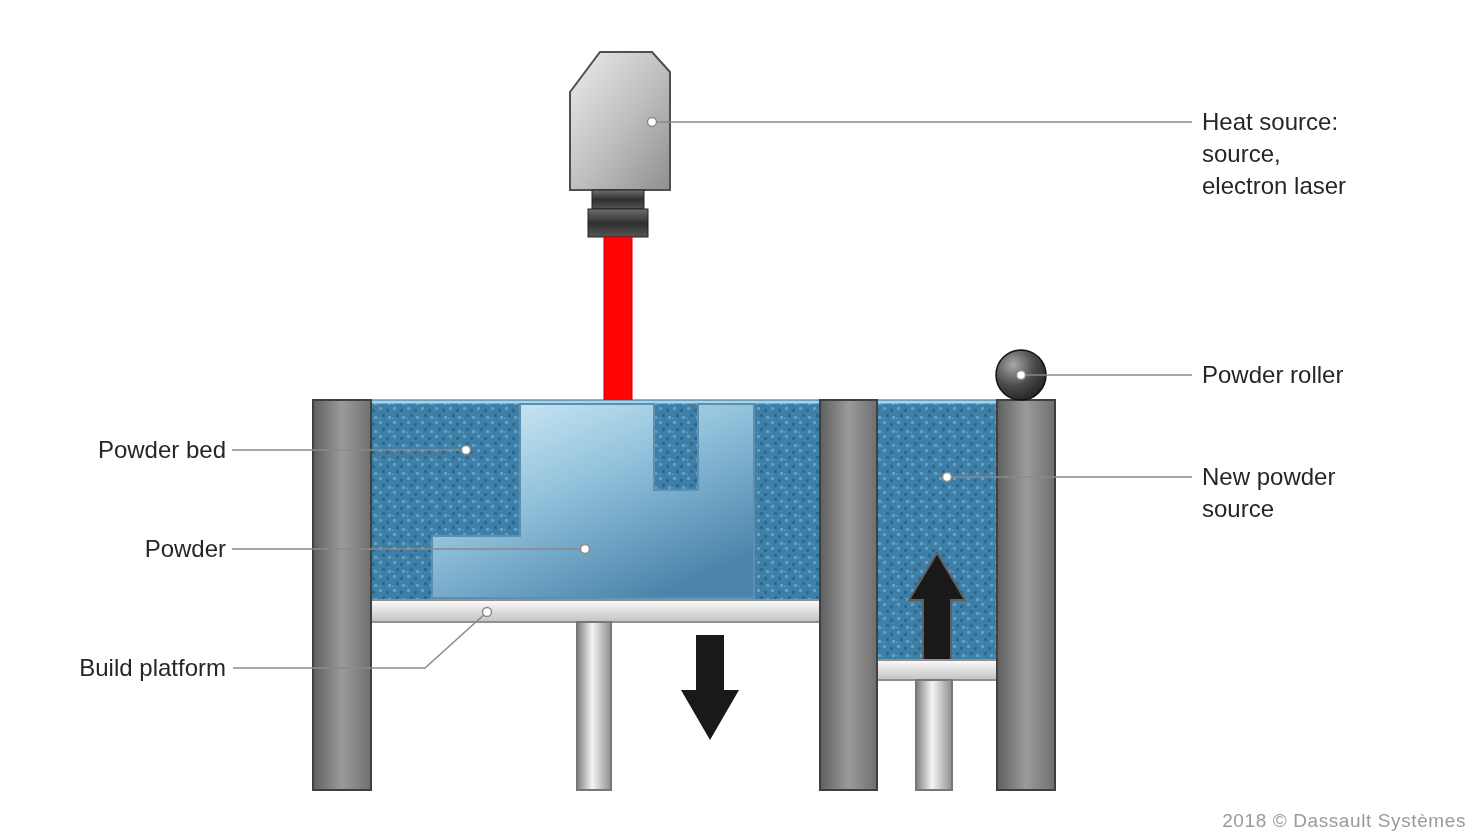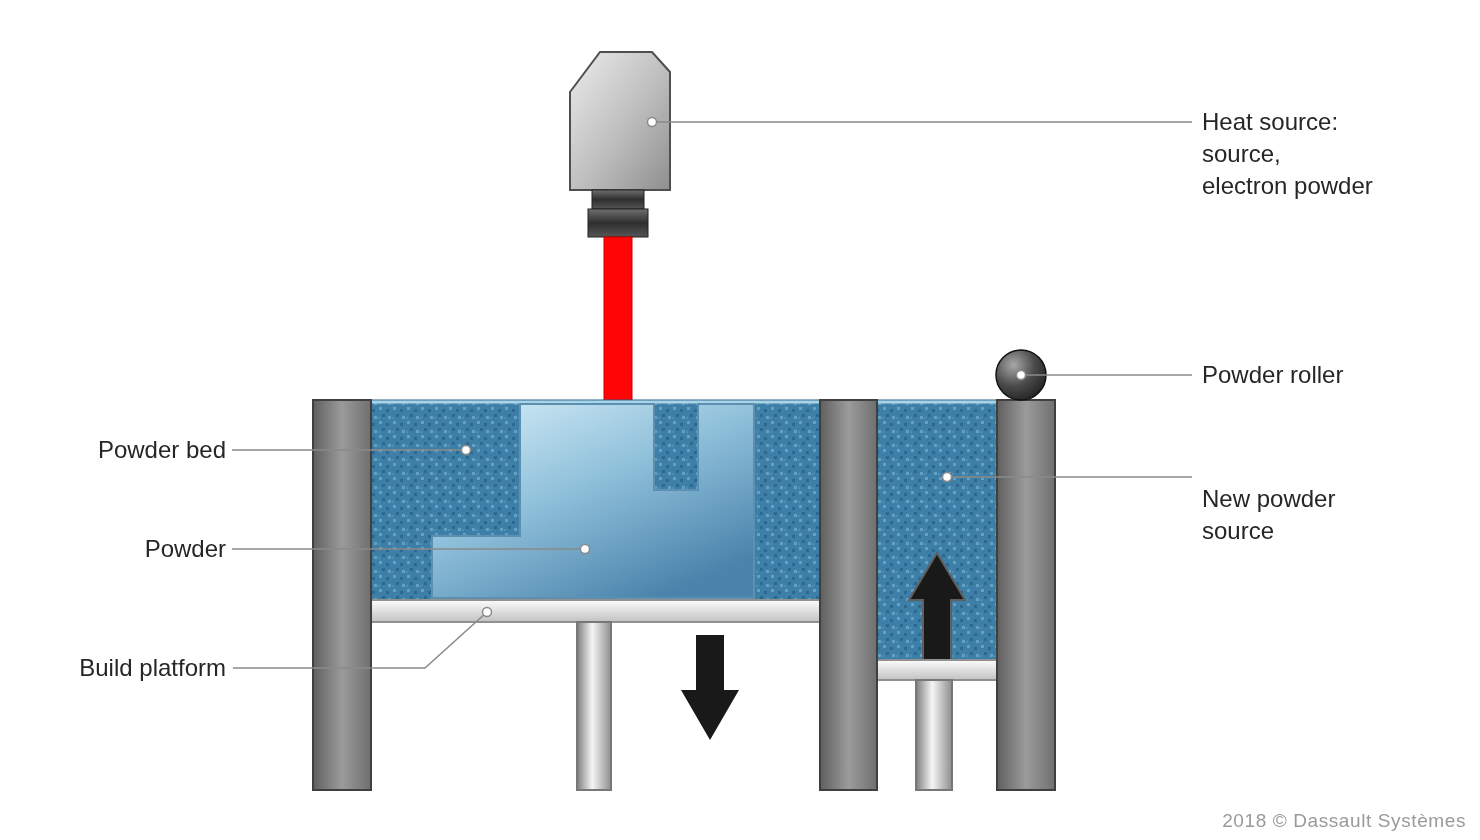--- a/index.html
+++ b/index.html
@@ -110,26 +110,26 @@
       <circle cx="947" cy="477" r="4.5"></circle>
       <circle cx="466" cy="450" r="4.5"></circle>
       <circle cx="585" cy="549" r="4.5"></circle>
       <circle cx="487" cy="612" r="4.5"></circle>
     </g>
   </svg>
 
   <div class="label right-col" style="top:106px">
     <div>Heat source:</div>
     <div>source,</div>
-    <div>electron powder</div>
+    <div>electron laser</div>
   </div>
 
   <div class="label right-col" style="top:359px">Powder roller</div>
 
-  <div class="label right-col" style="top:483px">
+  <div class="label right-col" style="top:461px">
     <div>New powder</div>
     <div>source</div>
   </div>
 
   <div class="label left-col" style="top:434px">Powder bed</div>
 
   <div class="label left-col" style="top:533px">Powder</div>
 
   <div class="label left-col" style="top:652px">Build platform</div>
 

